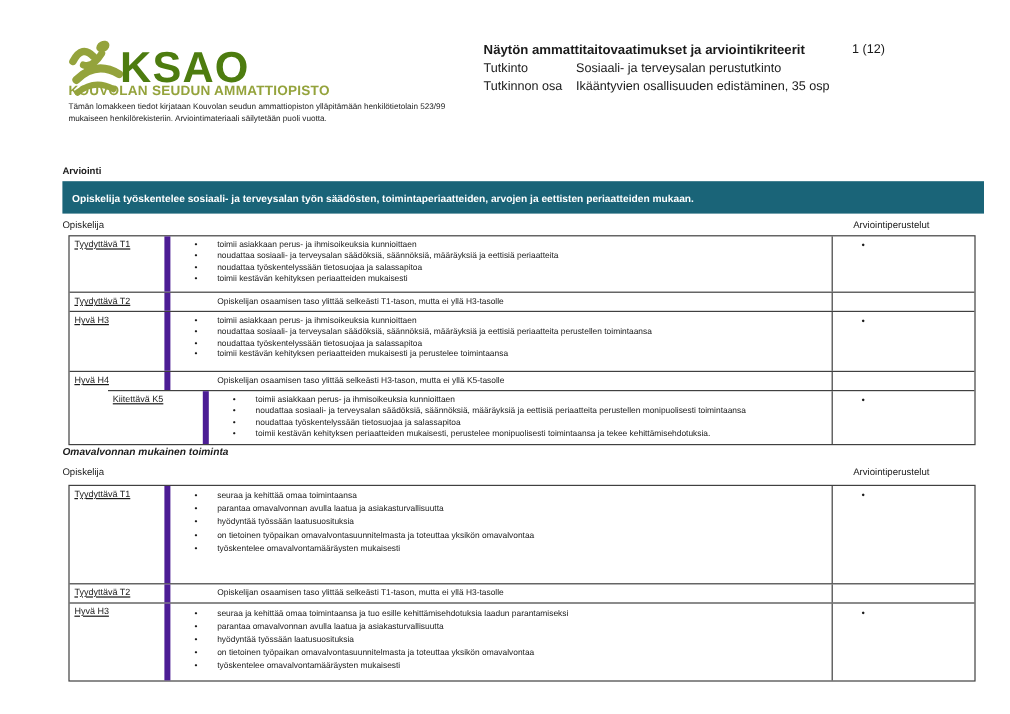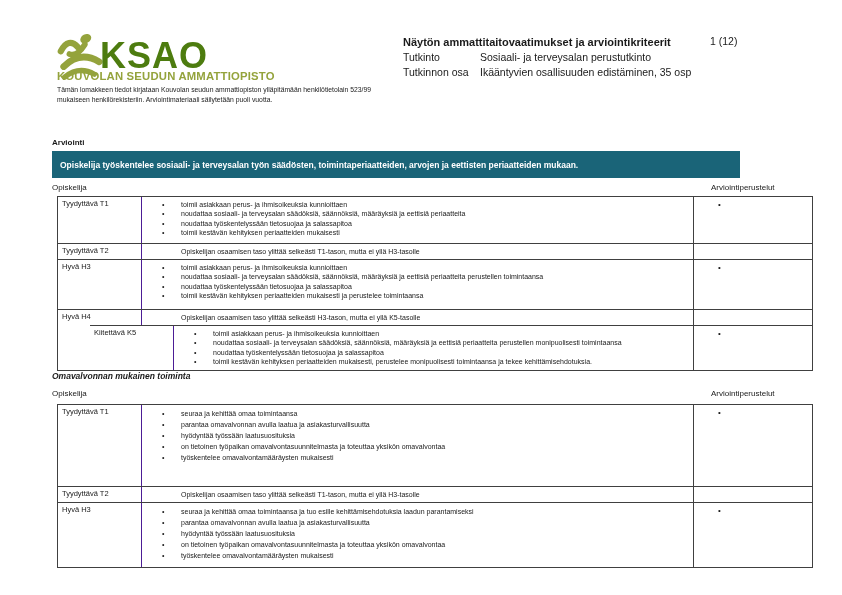--- a/index.html
+++ b/index.html
@@ -16,34 +16,34 @@
                color:#94a33c; letter-spacing:0.2px; white-space:nowrap; }
   .disclaimer { position:absolute; left:57px; top:85px; font-size:6.8px; line-height:1.45;
                 color:#222; }
   
   .hdr { position:absolute; left:403px; top:35px; font-size:10.5px; line-height:15px; }
   .hdr-title { font-weight:bold; font-size:11px; }
   .hdr-label { display:inline-block; width:77px; }
   .hdr-page { position:absolute; left:710px; top:35px; font-size:10.5px; }
   
   .h-arviointi { position:absolute; left:52px; top:138px; font-size:8px; font-weight:bold; }
-  .banner { position:absolute; left:52px; top:151px; width:688px; height:27px;
+  .banner { position:absolute; left:52px; top:151px; width:768px; height:27px;
             background:#1a6478; display:flex; align-items:center; box-sizing:border-box;
             padding-left:8px; }
   .banner span { color:#ffffff; font-weight:bold; font-size:8.5px; }
   .colhdr-l { position:absolute; left:52px; font-size:8px; }
   .colhdr-r { position:absolute; left:711px; font-size:8px; }
   .h-section2 { position:absolute; left:52px; top:371px; font-size:8.5px; font-weight:bold;font-style:italic; }
   
   .tbl { position:absolute; left:57px; width:756px; border:1px solid #404040;
          box-sizing:border-box; background:#fff; }
   .tbl1 { top:196px; } .tbl2 { top:404px; }
   .trow { display:grid; grid-template-columns:84px 1fr 118px; }
   .trow + .trow { border-top:1px solid #404040; }
-  .grade   { border-right:1px solid #4c1d95; padding:2px 3px 0 4px; font-size:7.5px; }
+  .grade   { border-right:5px solid #4c1d95; padding:2px 3px 0 4px; font-size:7.5px;text-decoration:underline; }
   .content { border-right:1px solid #404040; padding:3px 4px 2px 0; font-size:7px; }
   .rcol    { padding:4px 0 0 24px; font-size:8px; line-height:8px; }
   .bline { display:flex; align-items:flex-start; line-height:9.4px; }
   .tbl2 .bline { line-height:11px; }
   .b { flex:0 0 auto; margin-left:20px; width:19px; text-align:left; }
   .btxt { flex:1 1 auto; }
   .plain { padding-left:39px; font-size:7px; line-height:10px; }
   .r46 { min-height:46px; } .r12 { min-height:12px; } .r49 { min-height:49px; }
   .r11 { min-height:11px; } .r44 { min-height:44px;margin-left:32px; } .r81 { min-height:81px; }
   .r64 { min-height:64px; }

